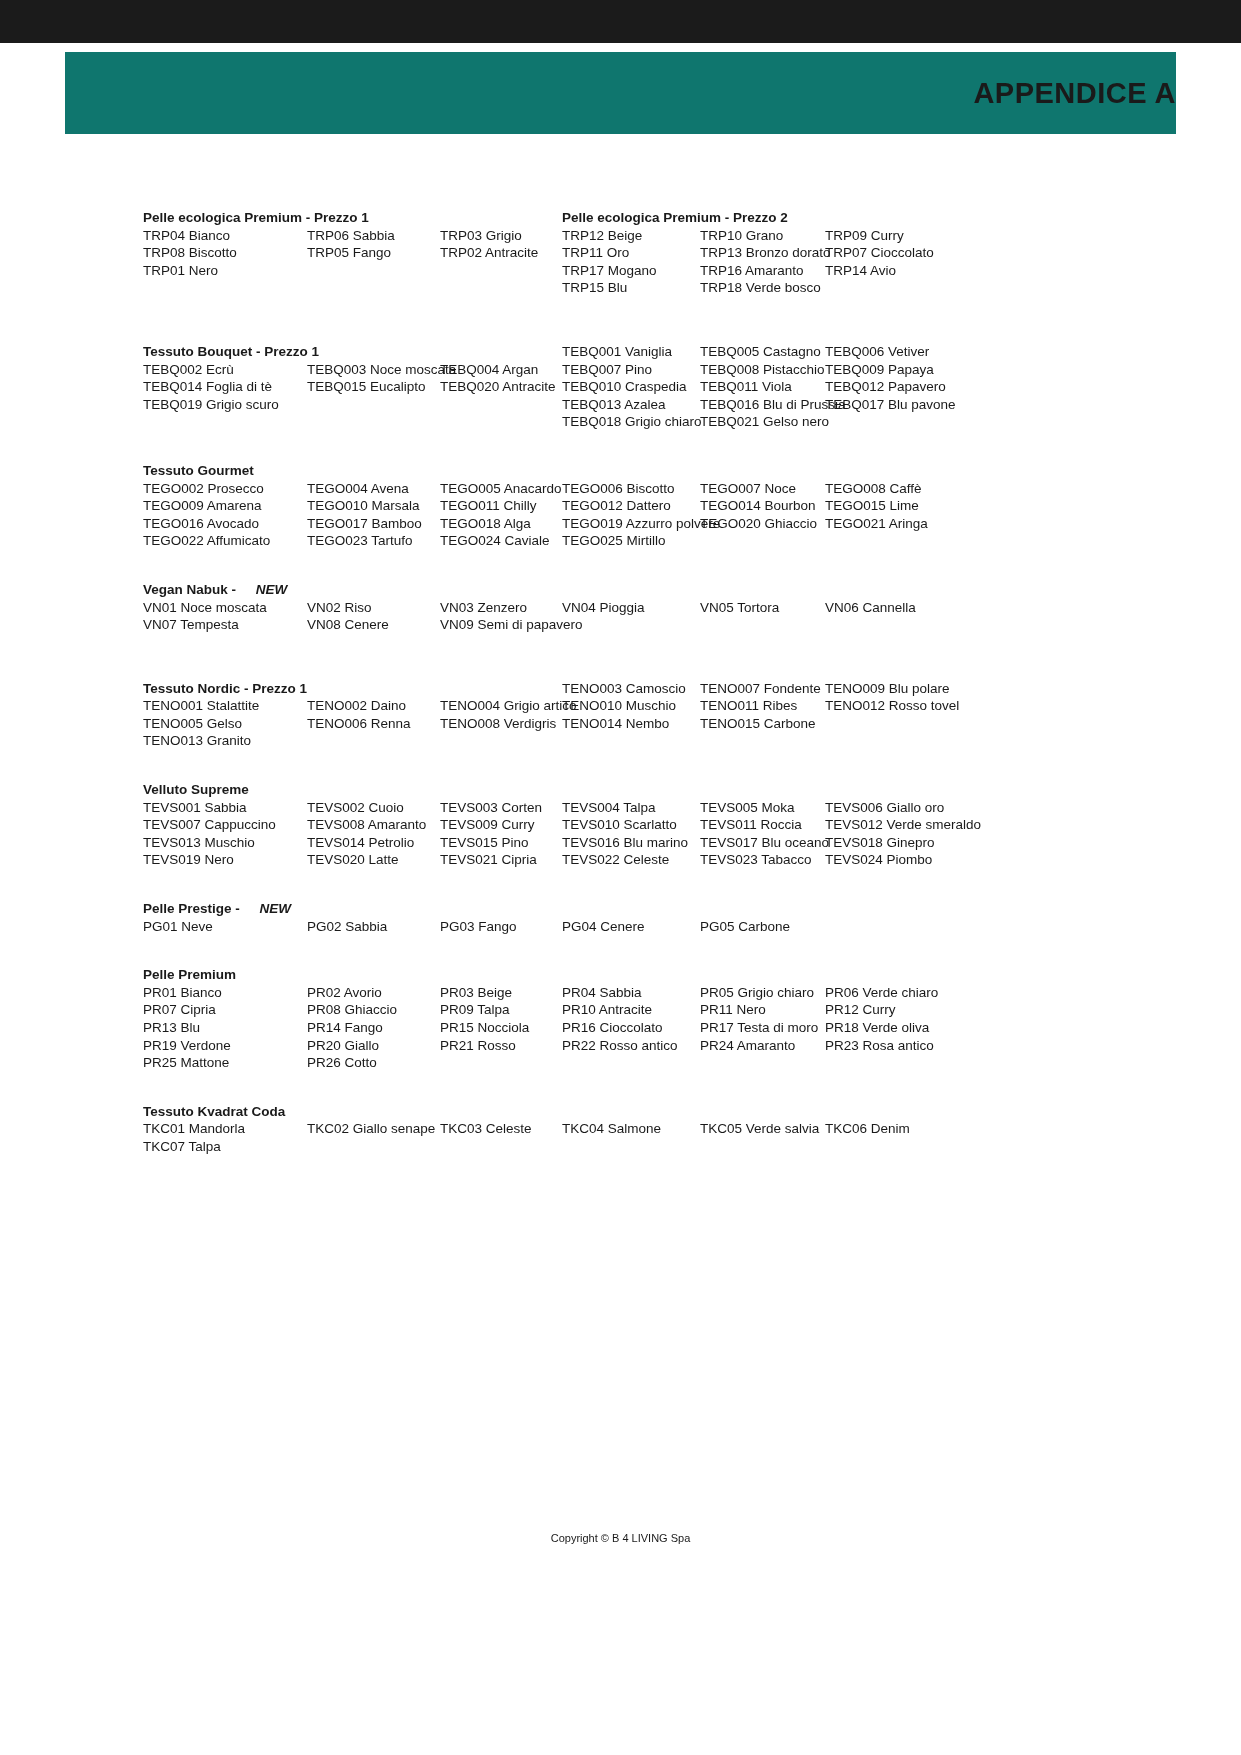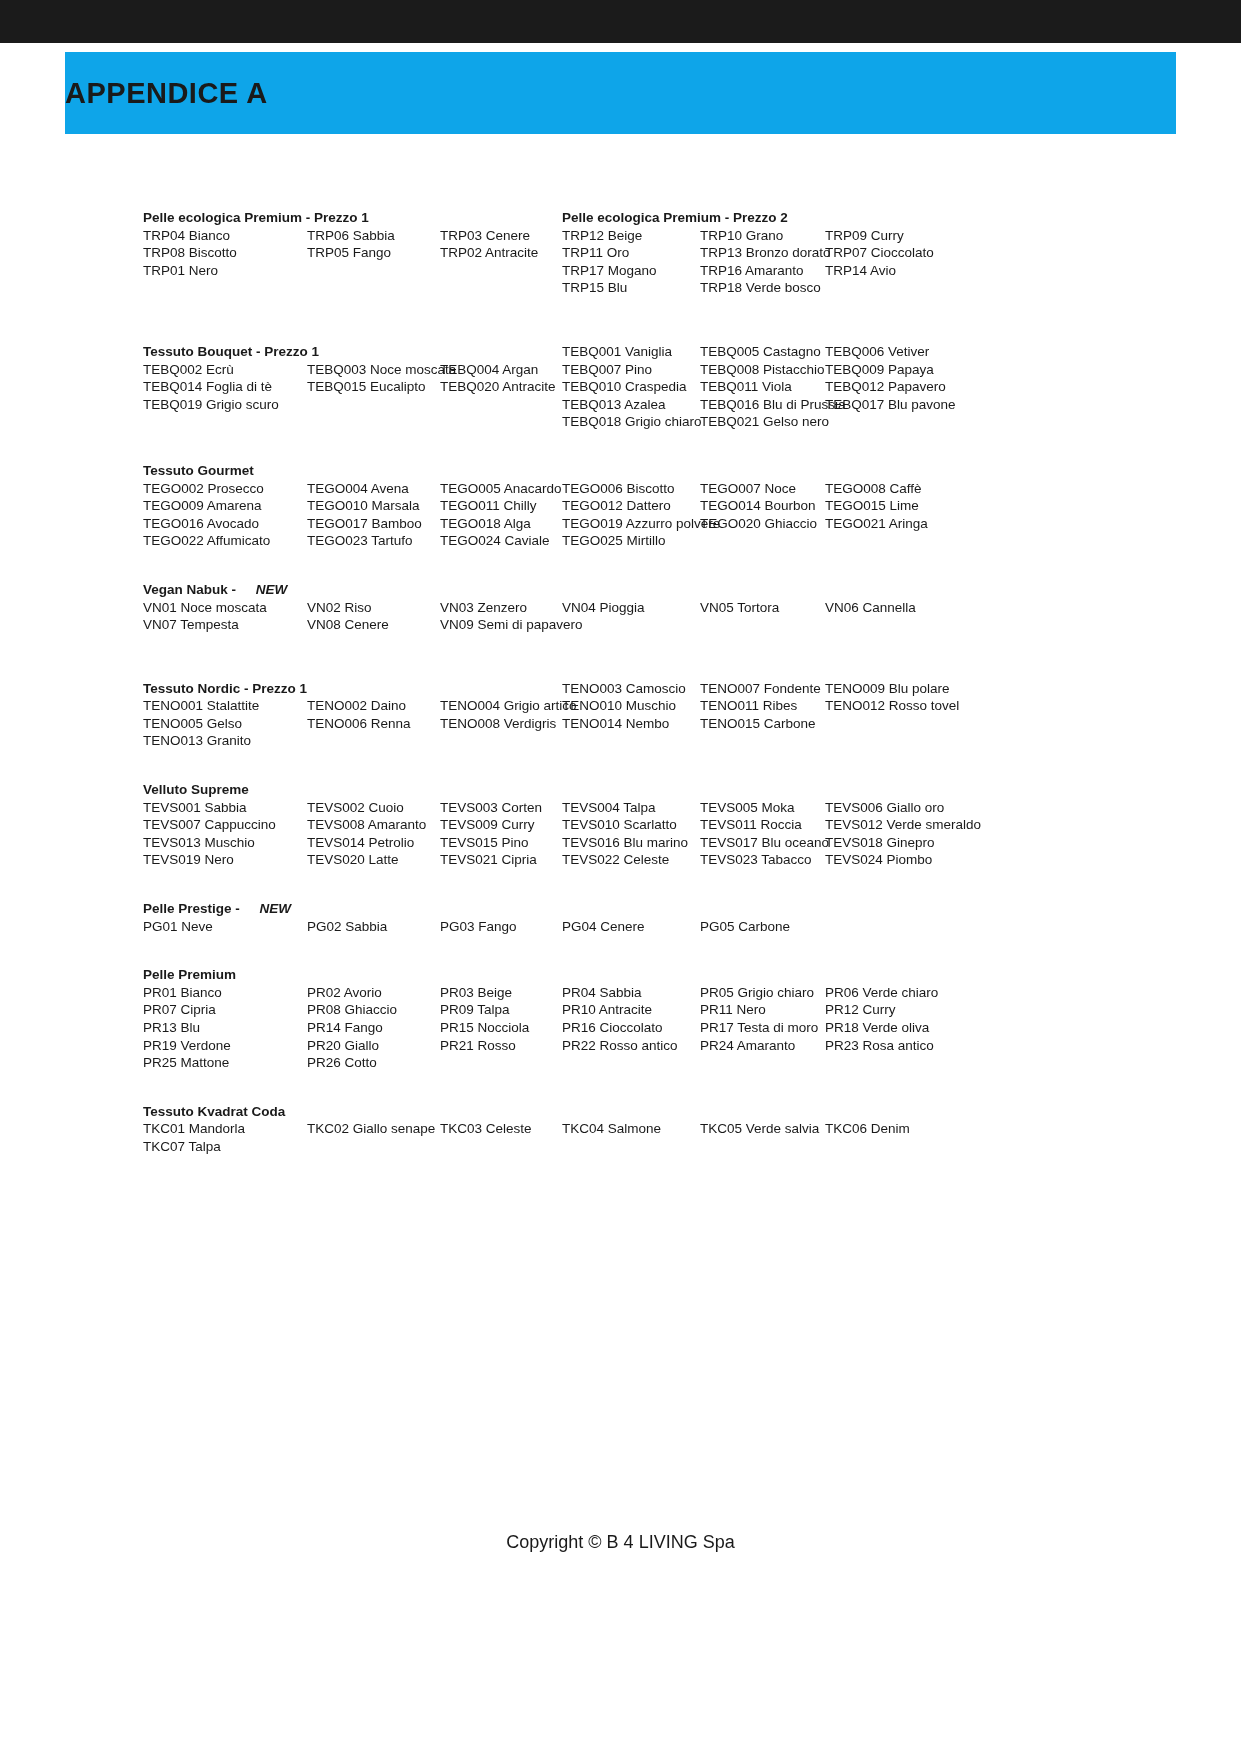--- a/index.html
+++ b/index.html
@@ -12,22 +12,22 @@
     overflow:hidden;
   }
   .top-bar {
     position:absolute; top:0; left:0;
     width:1241px; height:43px;
     background:#1b1b1b;
   }
   .header-box {
     position:absolute; top:52px; left:65px;
     width:1111px; height:82px;
-    background:#0ea5e9;
-    display:flex; align-items:center; justify-content:flex-start;
+    background:#0f766e;
+    display:flex; align-items:center; justify-content:flex-end;
   }
   .header-title {
     font-size:29px; font-weight:bold; letter-spacing:0.5px;
     margin:0;
   }
   .content {
     position:absolute; top:163px; left:143px; width:958px;
   }
   .band { margin-bottom:31px; }
   .band.pair {
@@ -45,40 +45,40 @@
   .grid6 { grid-template-columns:164px 133px 122px 138px 125px 1fr; }
   .grid3l { grid-template-columns:164px 133px 1fr; }
   .grid3r { grid-template-columns:138px 125px 1fr; }
   .cell {
     font-size:13.5px; line-height:17.6px;
     white-space:nowrap;
   }
   .footer {
     position:absolute; top:1532px; left:0;
     width:1241px; text-align:center;
-    font-size:18px;
+    font-size:11px;
   }
 </style>
 </head>
 <body>
 
 <div class="top-bar"></div>
 
 <div class="header-box">
   <h1 class="header-title">APPENDICE A</h1>
 </div>
 
 <div class="content">
     <div class="band pair">
       <div class="sec">
         <div class="sec-title">Pelle ecologica Premium - Prezzo 1</div>
         <div class="grid grid3l">
           <div class="cell">TRP04 Bianco</div>
           <div class="cell">TRP06 Sabbia</div>
-          <div class="cell">TRP03 Cenere</div>
+          <div class="cell">TRP03 Grigio</div>
           <div class="cell">TRP08 Biscotto</div>
           <div class="cell">TRP05 Fango</div>
           <div class="cell">TRP02 Antracite</div>
           <div class="cell">TRP01 Nero</div>
           <div class="cell"></div>
           <div class="cell"></div>
         </div>
       </div>
       <div class="sec">
         <div class="sec-title">Pelle ecologica Premium - Prezzo 2</div>

